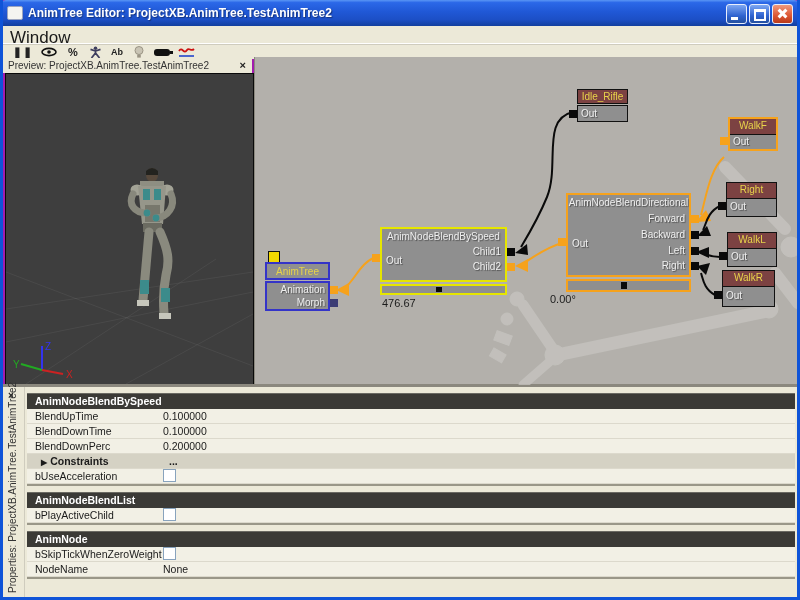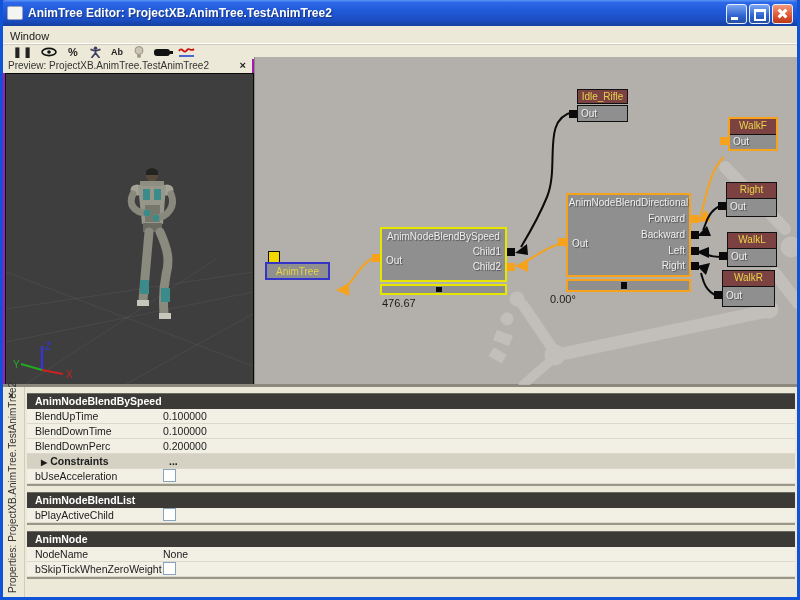--- a/index.html
+++ b/index.html
@@ -16,21 +16,21 @@
   .winbtns{position:absolute;right:7px;top:4px;display:flex;gap:2px;}
   .wbtn{width:19px;height:18px;border-radius:3px;border:1px solid #e8eefc;position:relative;}
   .wbtn.min,.wbtn.max{background:linear-gradient(180deg,#7da7f2,#2f63d0 60%,#24509f);}
   .wbtn.close{background:linear-gradient(180deg,#f0997e,#dd5632 60%,#b83a1a);}
   .wbtn.min::after{content:"";position:absolute;left:4px;bottom:3px;width:7px;height:3px;background:#fff;}
   .wbtn.max::after{content:"";position:absolute;left:4px;top:4px;width:8px;height:7px;border:2px solid #fff;border-top-width:3px;}
   .wbtn.close::before,.wbtn.close::after{content:"";position:absolute;left:8px;top:3px;width:3px;height:11px;background:#fff;}
   .wbtn.close::before{transform:rotate(45deg);} .wbtn.close::after{transform:rotate(-45deg);}
   
   .menubar{position:absolute;left:0;top:26px;width:794px;height:17px;background:#ece9d8;border-bottom:1px solid #fff;}
-  .menuitem{display:inline-block;padding:2px 7px;font-size:11px;color:#1a1a1a;}
+  .menuitem{display:inline-block;padding:2px 7px;font-size:17px;color:#1a1a1a;}
   .toolbar{position:absolute;left:0;top:44px;width:794px;height:14px;background:#ece9d8;
            border-top:1px solid #cfccbe;display:flex;align-items:center;}
   .tbi{height:13px;display:flex;align-items:center;justify-content:center;color:#222;}
   .pauseg{font-size:11px;font-weight:bold;letter-spacing:1px;margin-left:10px;width:20px;}
   .pct{font-size:11px;font-weight:bold;width:16px;margin-left:8px;}
   .abt{font-size:9px;font-weight:bold;width:18px;margin-left:6px;}
   .svgi{margin-left:8px;}
   .batt{width:16px;height:7px;background:#111;border-radius:3px;margin-left:10px;position:relative;}
   .batt::after{content:"";position:absolute;right:-3px;top:2px;width:3px;height:3px;background:#111;}
   
@@ -205,20 +205,26 @@
         <polygon points="441,195 454,190 454,201" fill="#0a0a0a"></polygon>
         <path d="M460 238 C449 232 448 222 446 216" stroke="#0a0a0a" stroke-width="2"></path>
         <polygon points="442,209 455,206 451,218" fill="#0a0a0a"></polygon>
       </g>
     </svg>
 
     <div class="bp" style="left:13px;top:194px;z-index:3;"></div>
     <div class="node" style="left:10px;top:205px;width:65px;height:18px;border:2px solid #3434c8;z-index:3;">
       <div class="ntitle" style="color:#e8d44a;padding-top:2px;">AnimTree</div>
     </div>
+    <div class="node" style="left:10px;top:224px;width:65px;height:30px;border:2px solid #3434c8;z-index:3;">
+      <div class="shadowtxt" style="position:absolute;right:3px;top:1px;">Animation</div>
+      <div class="shadowtxt" style="position:absolute;right:3px;top:14px;">Morph</div>
+      <div class="conn c-orange" style="right:-10px;top:3px;"></div>
+      <div class="conn c-navy" style="right:-10px;top:16px;"></div>
+    </div>
 
     <div class="node" style="left:125px;top:170px;width:127px;height:55px;border:2px solid #e6e600;z-index:3;">
       <div class="ntitle shadowtxt" style="padding-top:2px;">AnimNodeBlendBySpeed</div>
       <div class="shadowtxt" style="position:absolute;left:4px;top:26px;">Out</div>
       <div class="shadowtxt" style="position:absolute;right:4px;top:17px;">Child1</div>
       <div class="shadowtxt" style="position:absolute;right:4px;top:32px;">Child2</div>
       <div class="conn c-orange" style="left:-10px;top:25px;"></div>
       <div class="conn c-black" style="right:-10px;top:19px;"></div>
       <div class="conn c-orange" style="right:-10px;top:34px;"></div>
     </div>
@@ -315,25 +321,25 @@
         <div class="phead">AnimNodeBlendList</div>
         <div class="prow">
           <span class="pname">bPlayActiveChild</span>
           <span class="pval"><span class="cbox" style="display:inline-block;"></span></span>
         </div>
       </div>
 
       <div class="psec">
         <div class="phead">AnimNode</div>
         <div class="prow">
+          <span class="pname">bSkipTickWhenZeroWeight</span>
+          <span class="pval"><span class="cbox" style="display:inline-block;"></span></span>
+        </div>
+        <div class="prow">
           <span class="pname">NodeName</span>
           <span class="pval">None</span>
         </div>
-        <div class="prow">
-          <span class="pname">bSkipTickWhenZeroWeight</span>
-          <span class="pval"><span class="cbox" style="display:inline-block;"></span></span>
-        </div>
       </div>
 
     </div>
   </div>
 
 </div>
 
 </body></html>

